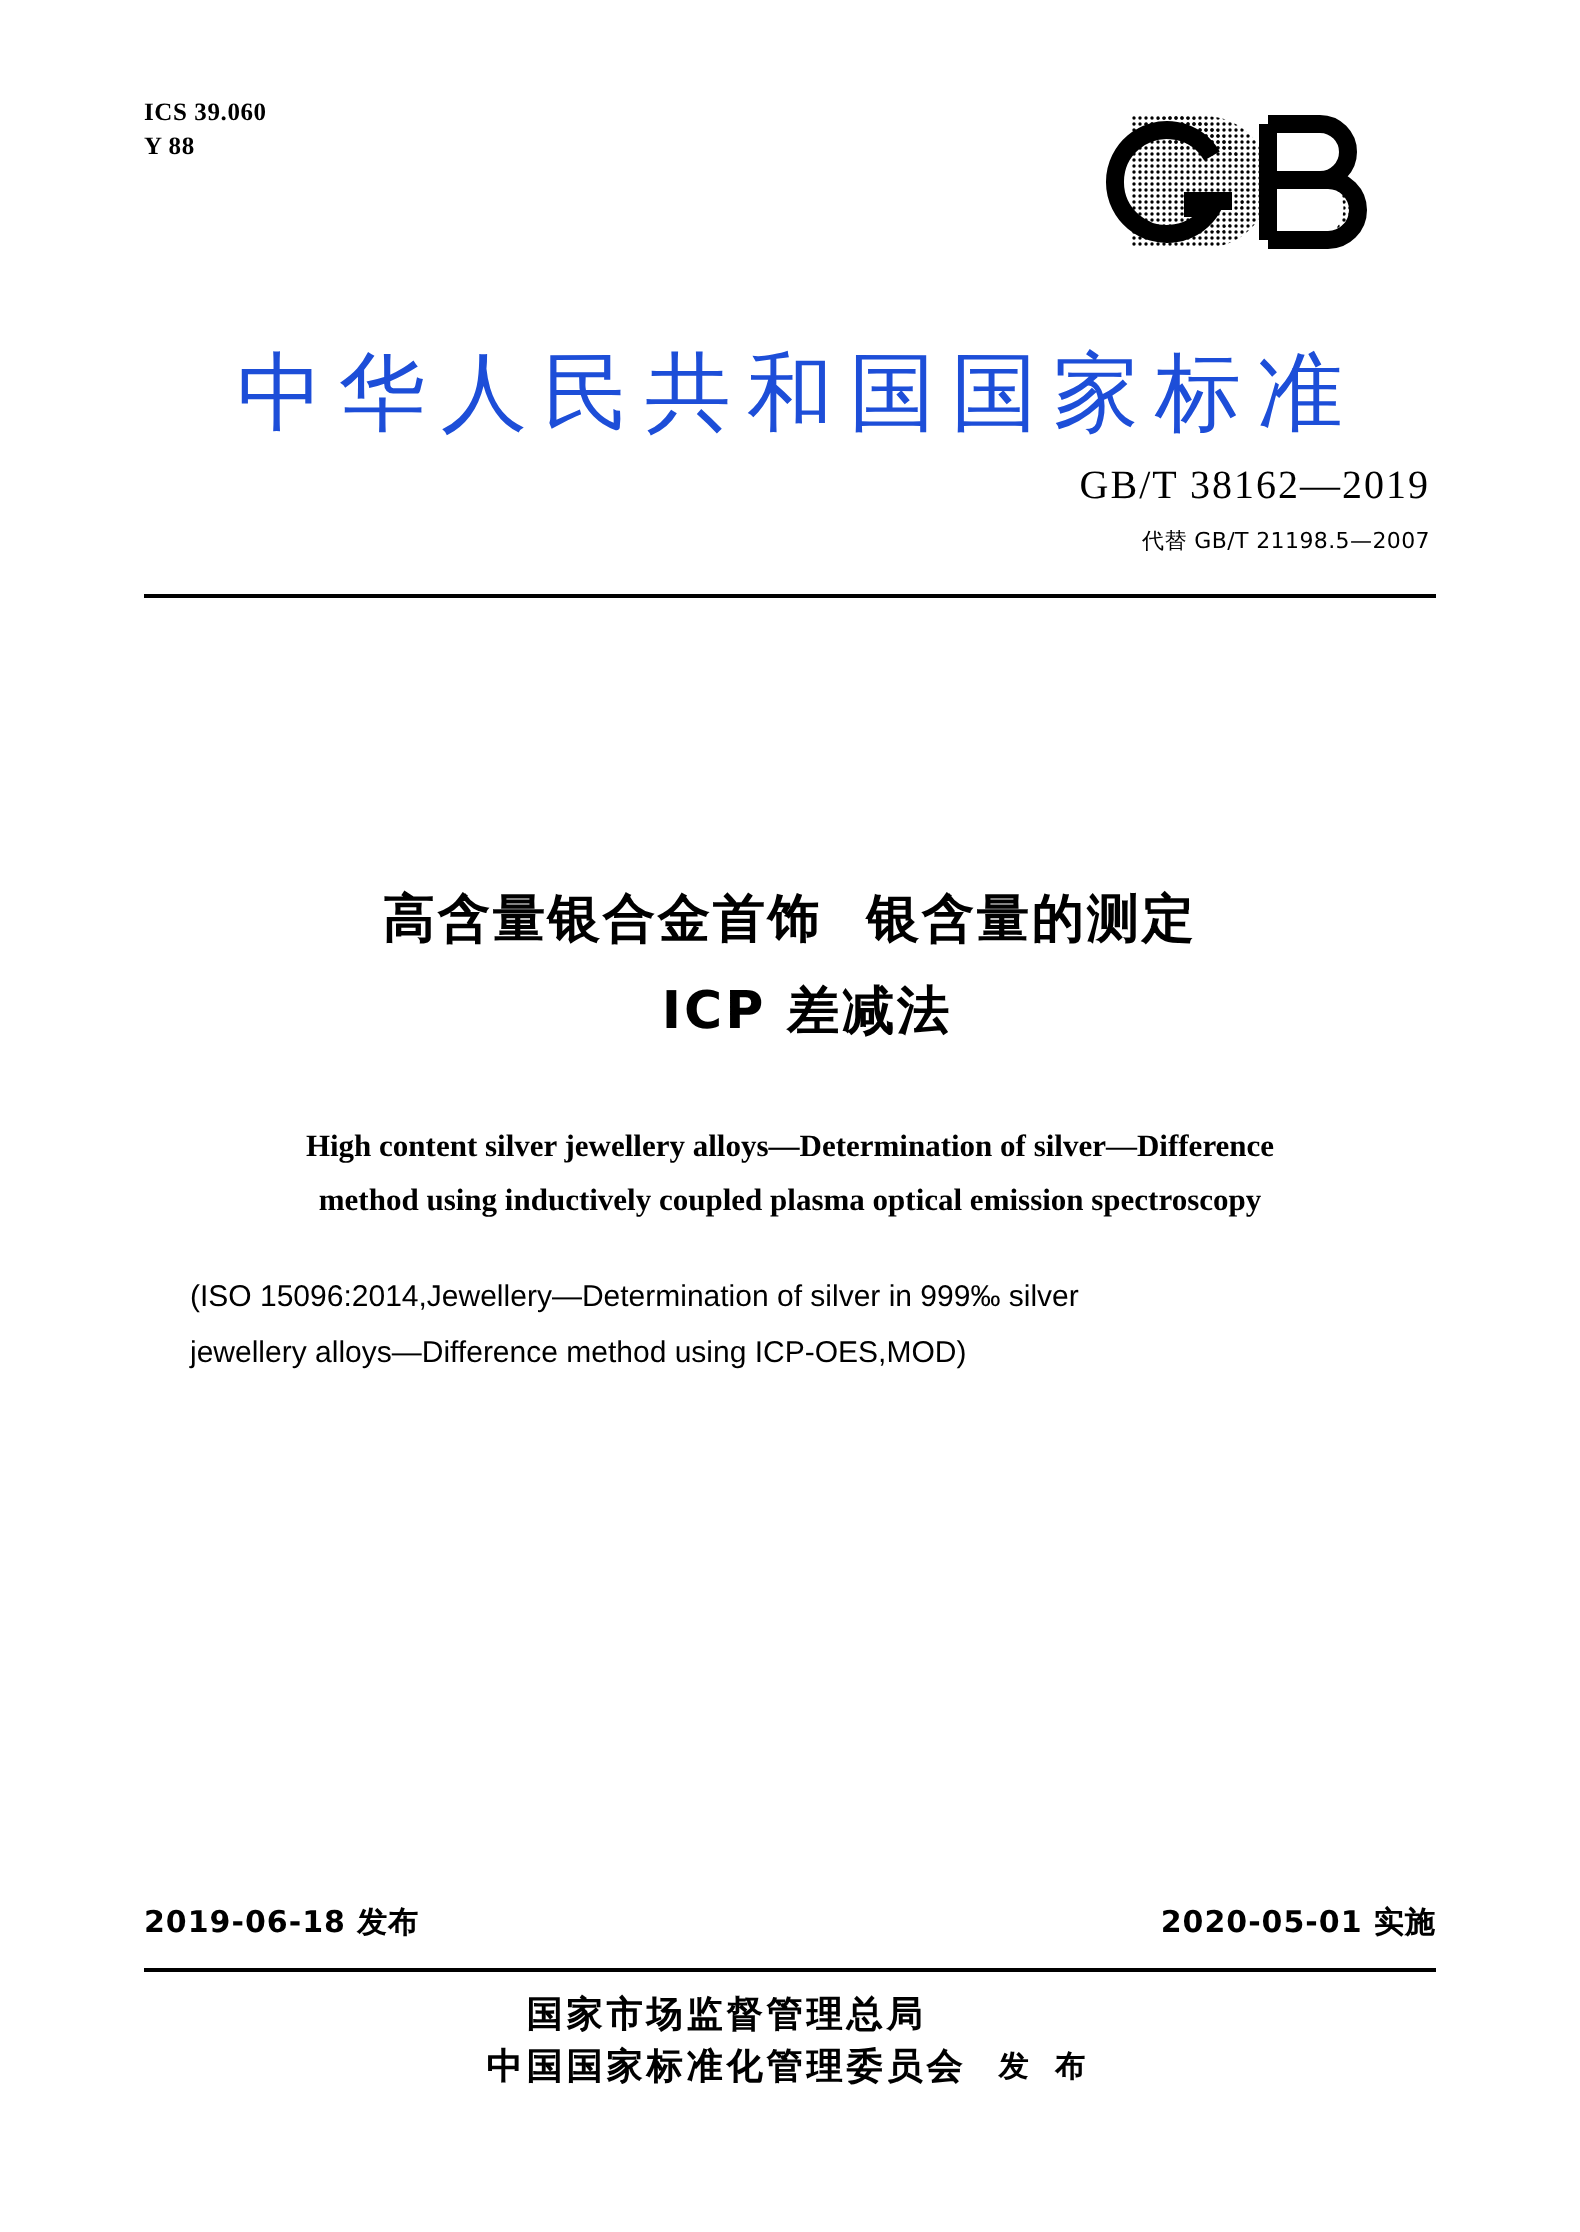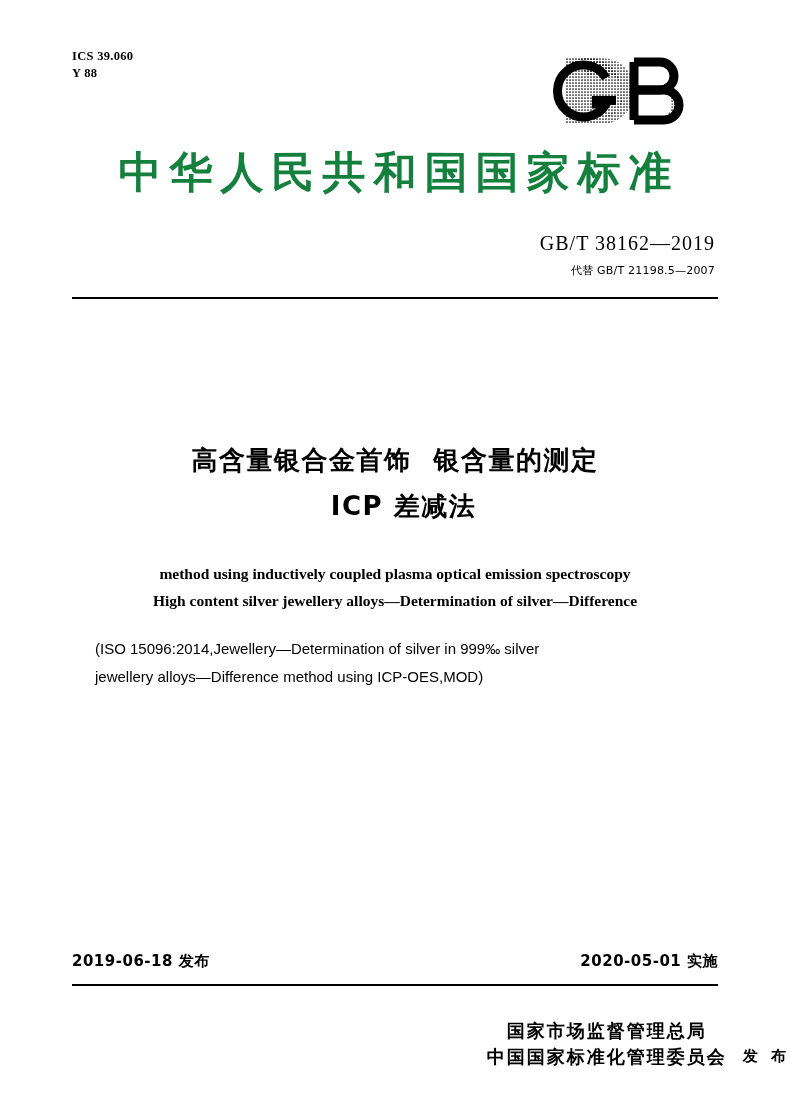--- a/index.html
+++ b/index.html
@@ -43,28 +43,28 @@
     width: 170px;
     height: 78px;
   }
   .gb-logo svg { display: block; }
 
   
   .cn-title {
     position: absolute;
     left: 0;
     right: 0;
-    top: 144px;
-    text-align: center;
-    font-family: "DejaVu Sans", "Liberation Sans", sans-serif;
-    font-weight: bold;
+    top: 168px;
+    text-align: center;
+    font-family: "DejaVu Sans", "Liberation Sans", sans-serif;
+    font-weight: normal;
     font-size: 43px;
     letter-spacing: 8px;
     text-indent: 8px;
-    color: #15803d;
+    color: #1d4ed8;
   }
 
   
   .std-no {
     position: absolute;
     right: 75px;
     top: 232px;
     text-align: right;
   }
   .std-no .main {
@@ -148,23 +148,23 @@
     right: 72px;
     top: 984px;
     height: 2px;
     background: #000;
   }
 
   
   .issuer {
     position: absolute;
     left: 0; right: 0;
-    top: 1018px;
+    top: 995px;
     display: flex;
-    justify-content: flex-end;
+    justify-content: center;
     align-items: center;
   }
   .issuer-names {
     font-family: "DejaVu Sans", "Liberation Sans", sans-serif;
     font-weight: bold;
     font-size: 18px;
     line-height: 1.45;
     letter-spacing: 2px;
     text-align: center;
   }
@@ -226,22 +226,22 @@
   </div>
 
   <div class="rule"></div>
 
   <div class="title-cn">
     <span>高含量银合金首饰</span><span class="gap"></span><span>银含量的测定</span>
     <span class="line2">ICP 差减法</span>
   </div>
 
   <div class="title-en">
+    <div>High content silver jewellery alloys—Determination of silver—Difference</div>
     <div>method using inductively coupled plasma optical emission spectroscopy</div>
-    <div>High content silver jewellery alloys—Determination of silver—Difference</div>
   </div>
 
   <div class="title-iso">
     <div>(ISO 15096:2014,Jewellery—Determination of silver in 999‰ silver</div>
     <div>jewellery alloys—Difference method using ICP-OES,MOD)</div>
   </div>
 
   <div class="date-row">
     <span>2019-06-18 发布</span>
     <span>2020-05-01 实施</span>

